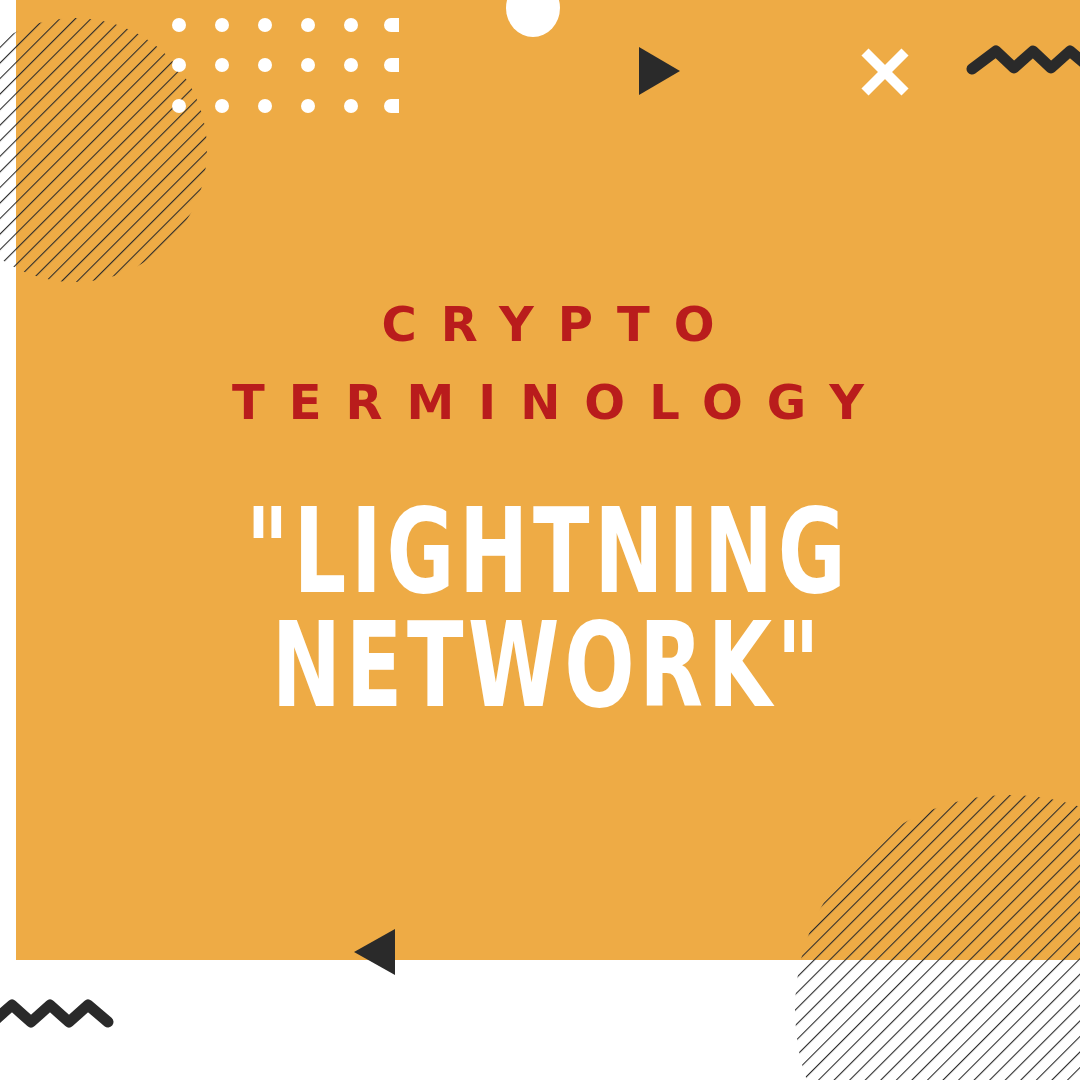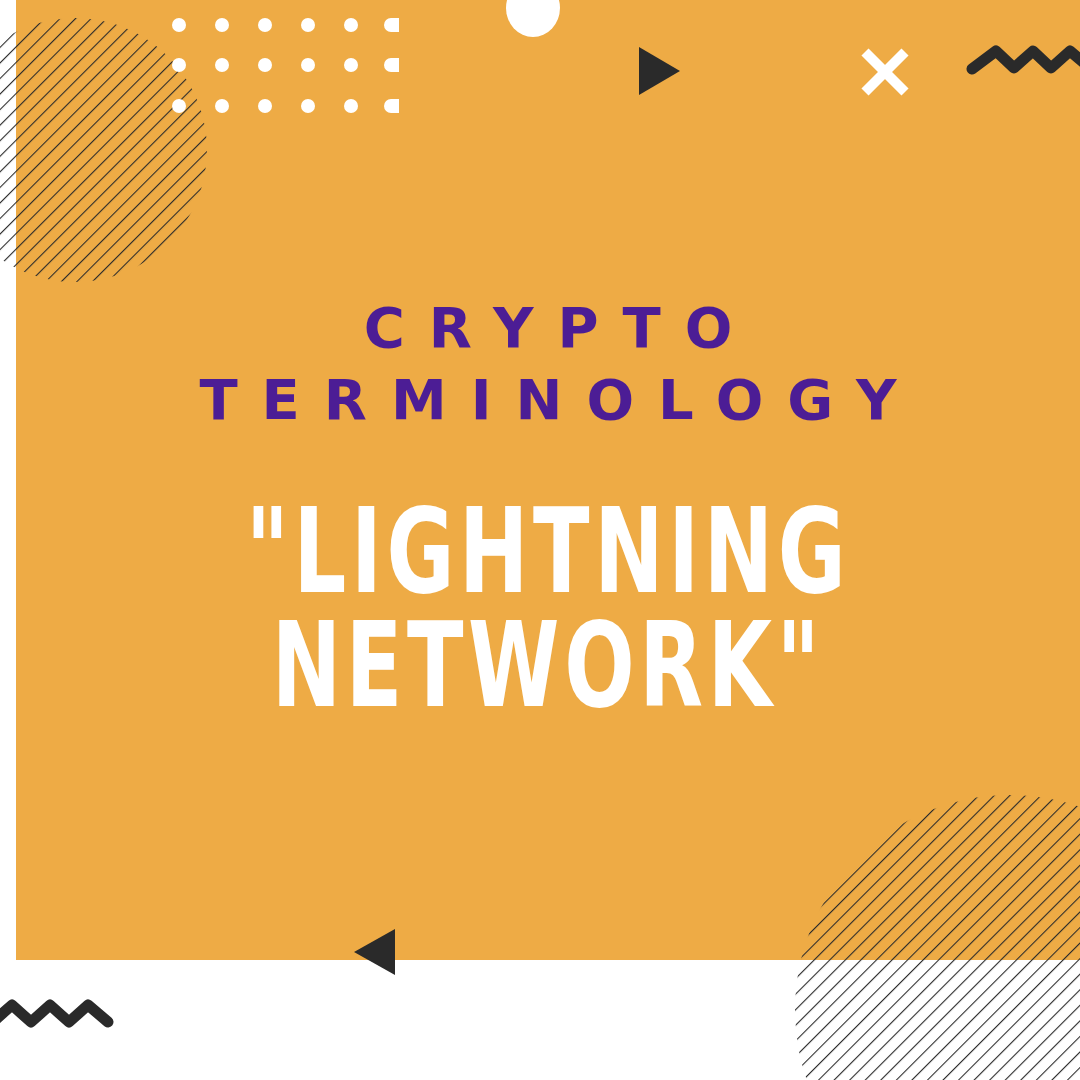--- a/index.html
+++ b/index.html
@@ -12,26 +12,26 @@
     .orange-panel {
       position: absolute; left: 16px; top: 0; width: 1064px; height: 960px;
       background: #EEAB45;
     }
     svg.decor { position: absolute; left: 0; top: 0; width: 1080px; height: 1080px; }
     .title-block {
       position: absolute; left: 16px; width: 1064px; top: 290px;
       text-align: center;
     }
     .kicker {
-      color: #4c1d95; font-family: "DejaVu Sans", sans-serif; font-weight: bold;
-      font-size: 56px; letter-spacing: 24px; line-height: 1;
+      color: #b91c1c; font-family: "DejaVu Sans", sans-serif; font-weight: bold;
+      font-size: 48px; letter-spacing: 24px; line-height: 1;
       margin: 0; padding-left: 24px;
     }
     .kicker.line1 { margin-top: 10px; }
-    .kicker.line2 { margin-top: 16px; }
+    .kicker.line2 { margin-top: 30px; }
     .headline {
       position: absolute; left: 16px; width: 1064px; top: 496px;
       text-align: center; color: #ffffff;
       font-family: "DejaVu Sans Condensed", "DejaVu Sans", sans-serif; font-weight: bold;
       font-stretch: condensed;
       font-size: 118px; line-height: 110px; letter-spacing: 6px;
     }
     .headline .hl { display: block; transform: scaleX(0.78); transform-origin: center; }
     .headline .hl2 { margin-top: 4px; }
   </style>

